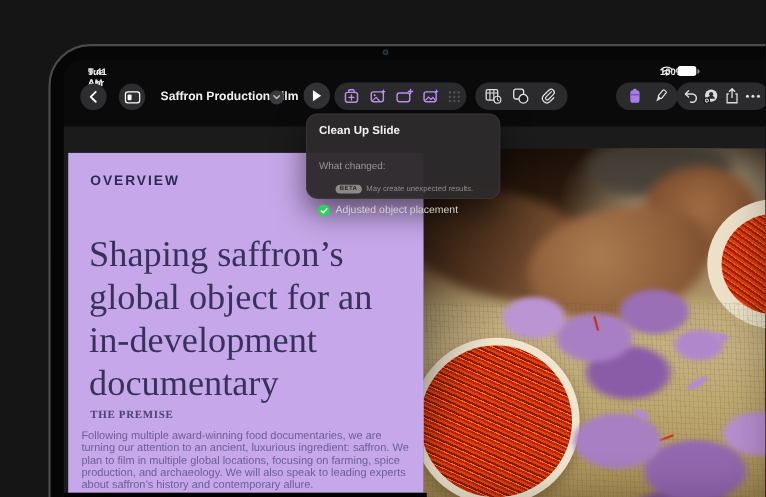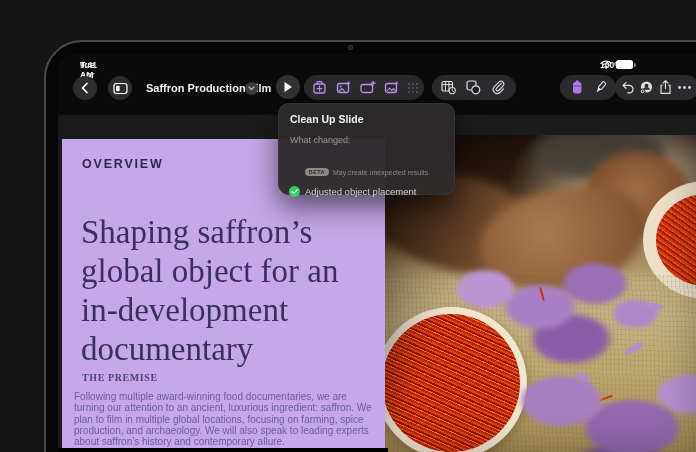--- a/index.html
+++ b/index.html
@@ -35,25 +35,25 @@
               display:flex;align-items:center;justify-content:center;}
   .btn-play{left:276px;top:75px;background:#323234;}
   .pill{height:25px;border-radius:13px;background:#2b2b2d;display:flex;align-items:center;}
   .pill svg{position:static;flex:0 0 auto;}
   .pill-ai{left:304px;top:75px;width:120px;gap:7px;padding-left:7px;}
   .pill-insert{left:432px;top:75px;width:84px;gap:8px;padding-left:8px;}
   .pill-draw{left:560px;top:75px;width:56px;gap:7px;padding-left:9px;}
   .pill-actions{left:615px;top:75px;width:84px;gap:2px;padding-left:4px;}
 
   
-  .popup{left:278px;top:103px;width:177px;height:92px;border-radius:11px;z-index:30;
+  .popup{left:278px;top:103px;width:177px;height:78px;border-radius:11px;z-index:30;
          background:rgba(45,42,43,0.97);border:1px solid rgba(255,255,255,0.05);
          box-shadow:0 12px 28px rgba(0,0,0,0.55);padding-left:28px;}
   .popup-title{left:11px;top:9px;color:#f3f2f2;font-size:10.5px;font-weight:700;}
-  .popup-sub{left:11px;top:31px;color:#9b9795;font-size:9px;}
+  .popup-sub{left:11px;top:42px;color:#9b9795;font-size:9px;}
   .popup-row{left:10px;top:46px;display:flex;align-items:center;gap:5px;margin-top:36px;}
   .popup-row svg{position:static;}
   .popup-item{position:static;color:#d4d0ce;font-size:9.5px;}
   .popup-beta-row{left:0;top:64px;width:177px;display:flex;justify-content:center;
                   align-items:center;gap:4px;}
   .beta-pill{position:static;background:#8d8987;color:#2c2a2a;font-size:5.5px;font-weight:800;
              letter-spacing:.4px;padding:1px 4px;border-radius:5px;}
   .popup-note{position:static;color:#8f8b89;font-size:7px;}
 
   

